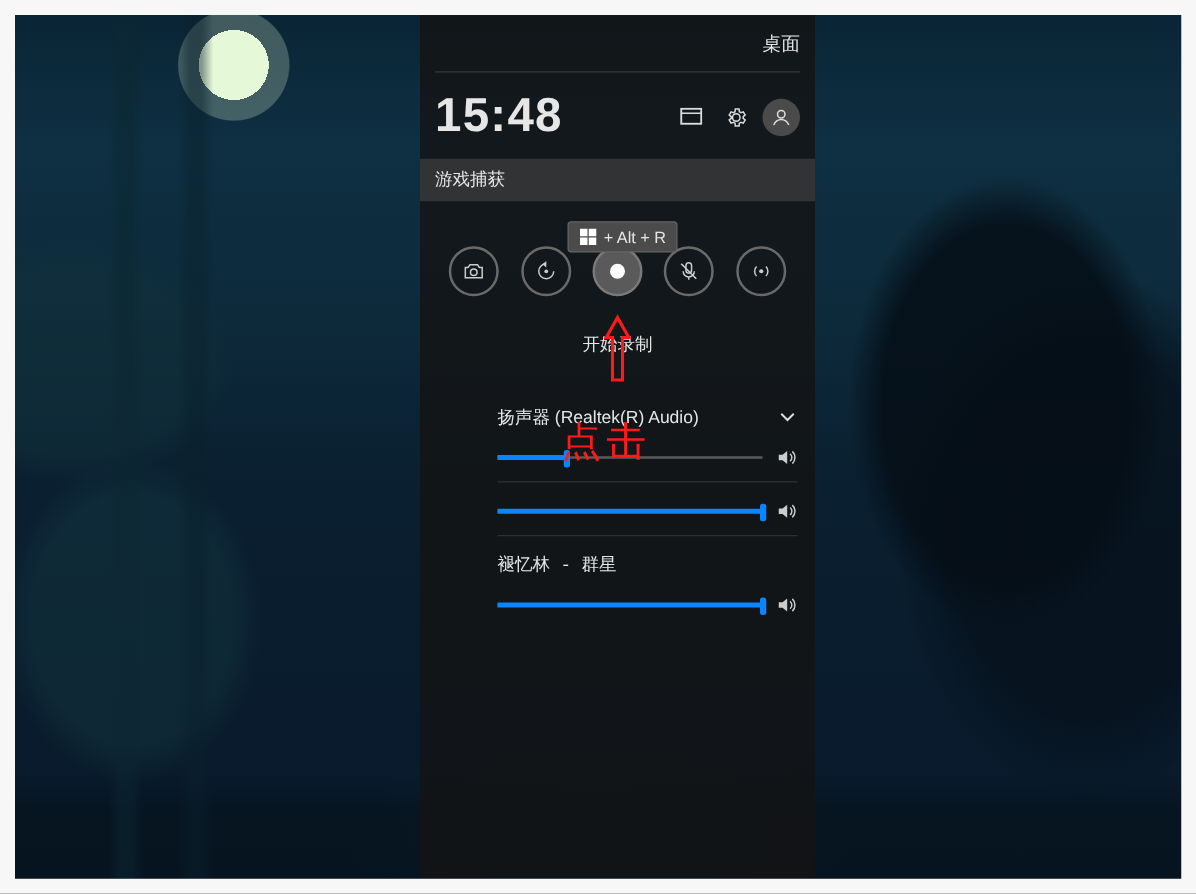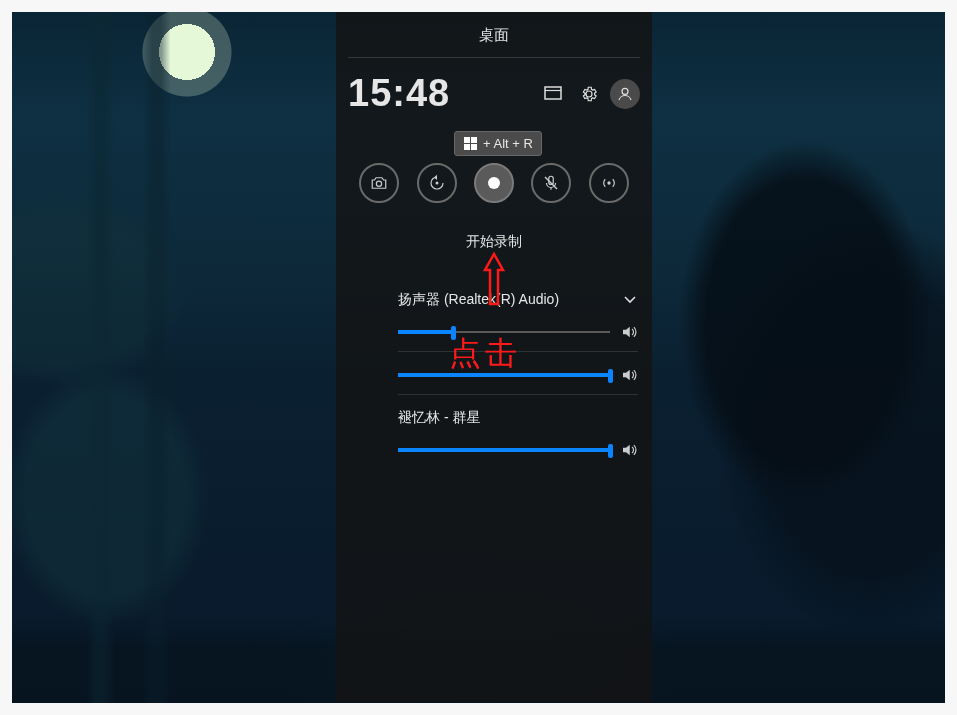--- a/index.html
+++ b/index.html
@@ -43,21 +43,21 @@
 
 .panel {
   position: absolute;
   top: 12px; left: 336px;
   width: 316px; height: 690px;
   background: rgba(20,20,20,.82);
   color: #e6e6e6;
   font-size: 14px;
 }
 .panel-title {
-  text-align: center;
+  text-align: right;
   padding: 14px 0 12px;
   font-size: 15px;
   border-bottom: 1px solid rgba(255,255,255,.15);
   margin: 0 12px;
 }
 .time-row {
   display:flex; align-items:center;
   padding: 14px 12px 12px;
 }
 .time {
@@ -71,21 +71,21 @@
 }
 .icon-btn.avatar { background:#4a4a4a; border-radius:50%; width:30px; height:30px; }
 .section-header {
   background: rgba(70,70,70,.6);
   padding: 8px 12px;
   font-size: 14px;
 }
 .capture-body { position:relative; padding: 12px 0 8px; }
 .tooltip {
   position:absolute;
-  top: 4px; left: 118px;
+  top: 16px; left: 118px;
   background: #4b4b4b;
   border:1px solid #666;
   border-radius: 3px;
   padding: 4px 8px;
   font-size: 13px;
   display:flex; align-items:center; gap:6px;
   z-index:5;
 }
 .win-key {
   display:inline-flex; width:14px; height:14px;
@@ -99,21 +99,21 @@
   width:40px; height:40px; border-radius:50%;
   border:2px solid #6a6a6a;
   display:flex; align-items:center; justify-content:center;
   cursor:pointer; color:#ccc;
 }
 .circ-btn.record { background:#5a5a5a; border-color:#7a7a7a; }
 .circ-btn.record .dot { width:12px; height:12px; border-radius:50%; background:#fff; }
 .capture-label { text-align:center; padding: 20px 0 12px; font-size:14px; }
 .audio-body { padding: 6px 14px 10px; }
 .audio-group { padding: 14px 0 10px; border-bottom:1px solid rgba(255,255,255,.12);margin-left:48px; }
-.audio-group:last-child { border-bottom:none; }
+.audio-group:last-child { border-bottom:none;font-family:Liberation Mono, monospace; }
 .audio-head { display:flex; align-items:center; padding-bottom:14px; }
 .audio-label { flex:1; font-size:14px; }
 .chev { width:16px; height:16px; }
 .slider-row { display:flex; align-items:center; gap:10px; }
 .slider {
   position:relative; flex:1; height:16px;
 }
 .track {
   position:absolute; left:0; right:0; top:7px; height:2px;
   background:#5a5a5a;
@@ -170,20 +170,21 @@
       </svg>
     </div>
     <div class="icon-btn avatar">
       <svg width="18" height="18" viewBox="0 0 24 24">
         <circle cx="12" cy="8.5" r="4" fill="none" stroke="#ddd" stroke-width="1.6"></circle>
         <path d="M4 20c1-4 5-6 8-6s7 2 8 6" fill="none" stroke="#ddd" stroke-width="1.6"></path>
       </svg>
     </div>
   </div>
 
+  <div class="section-header">游戏捕获</div>
 
   <div class="capture-body">
     <div class="tooltip">
       <span class="win-key" style="display:inline-flex; flex-wrap:wrap; width:14px; height:14px;">
         <span></span>
           <span></span>
           <span></span>
           <span></span>
       </span>
       <span>+ Alt + R</span>

